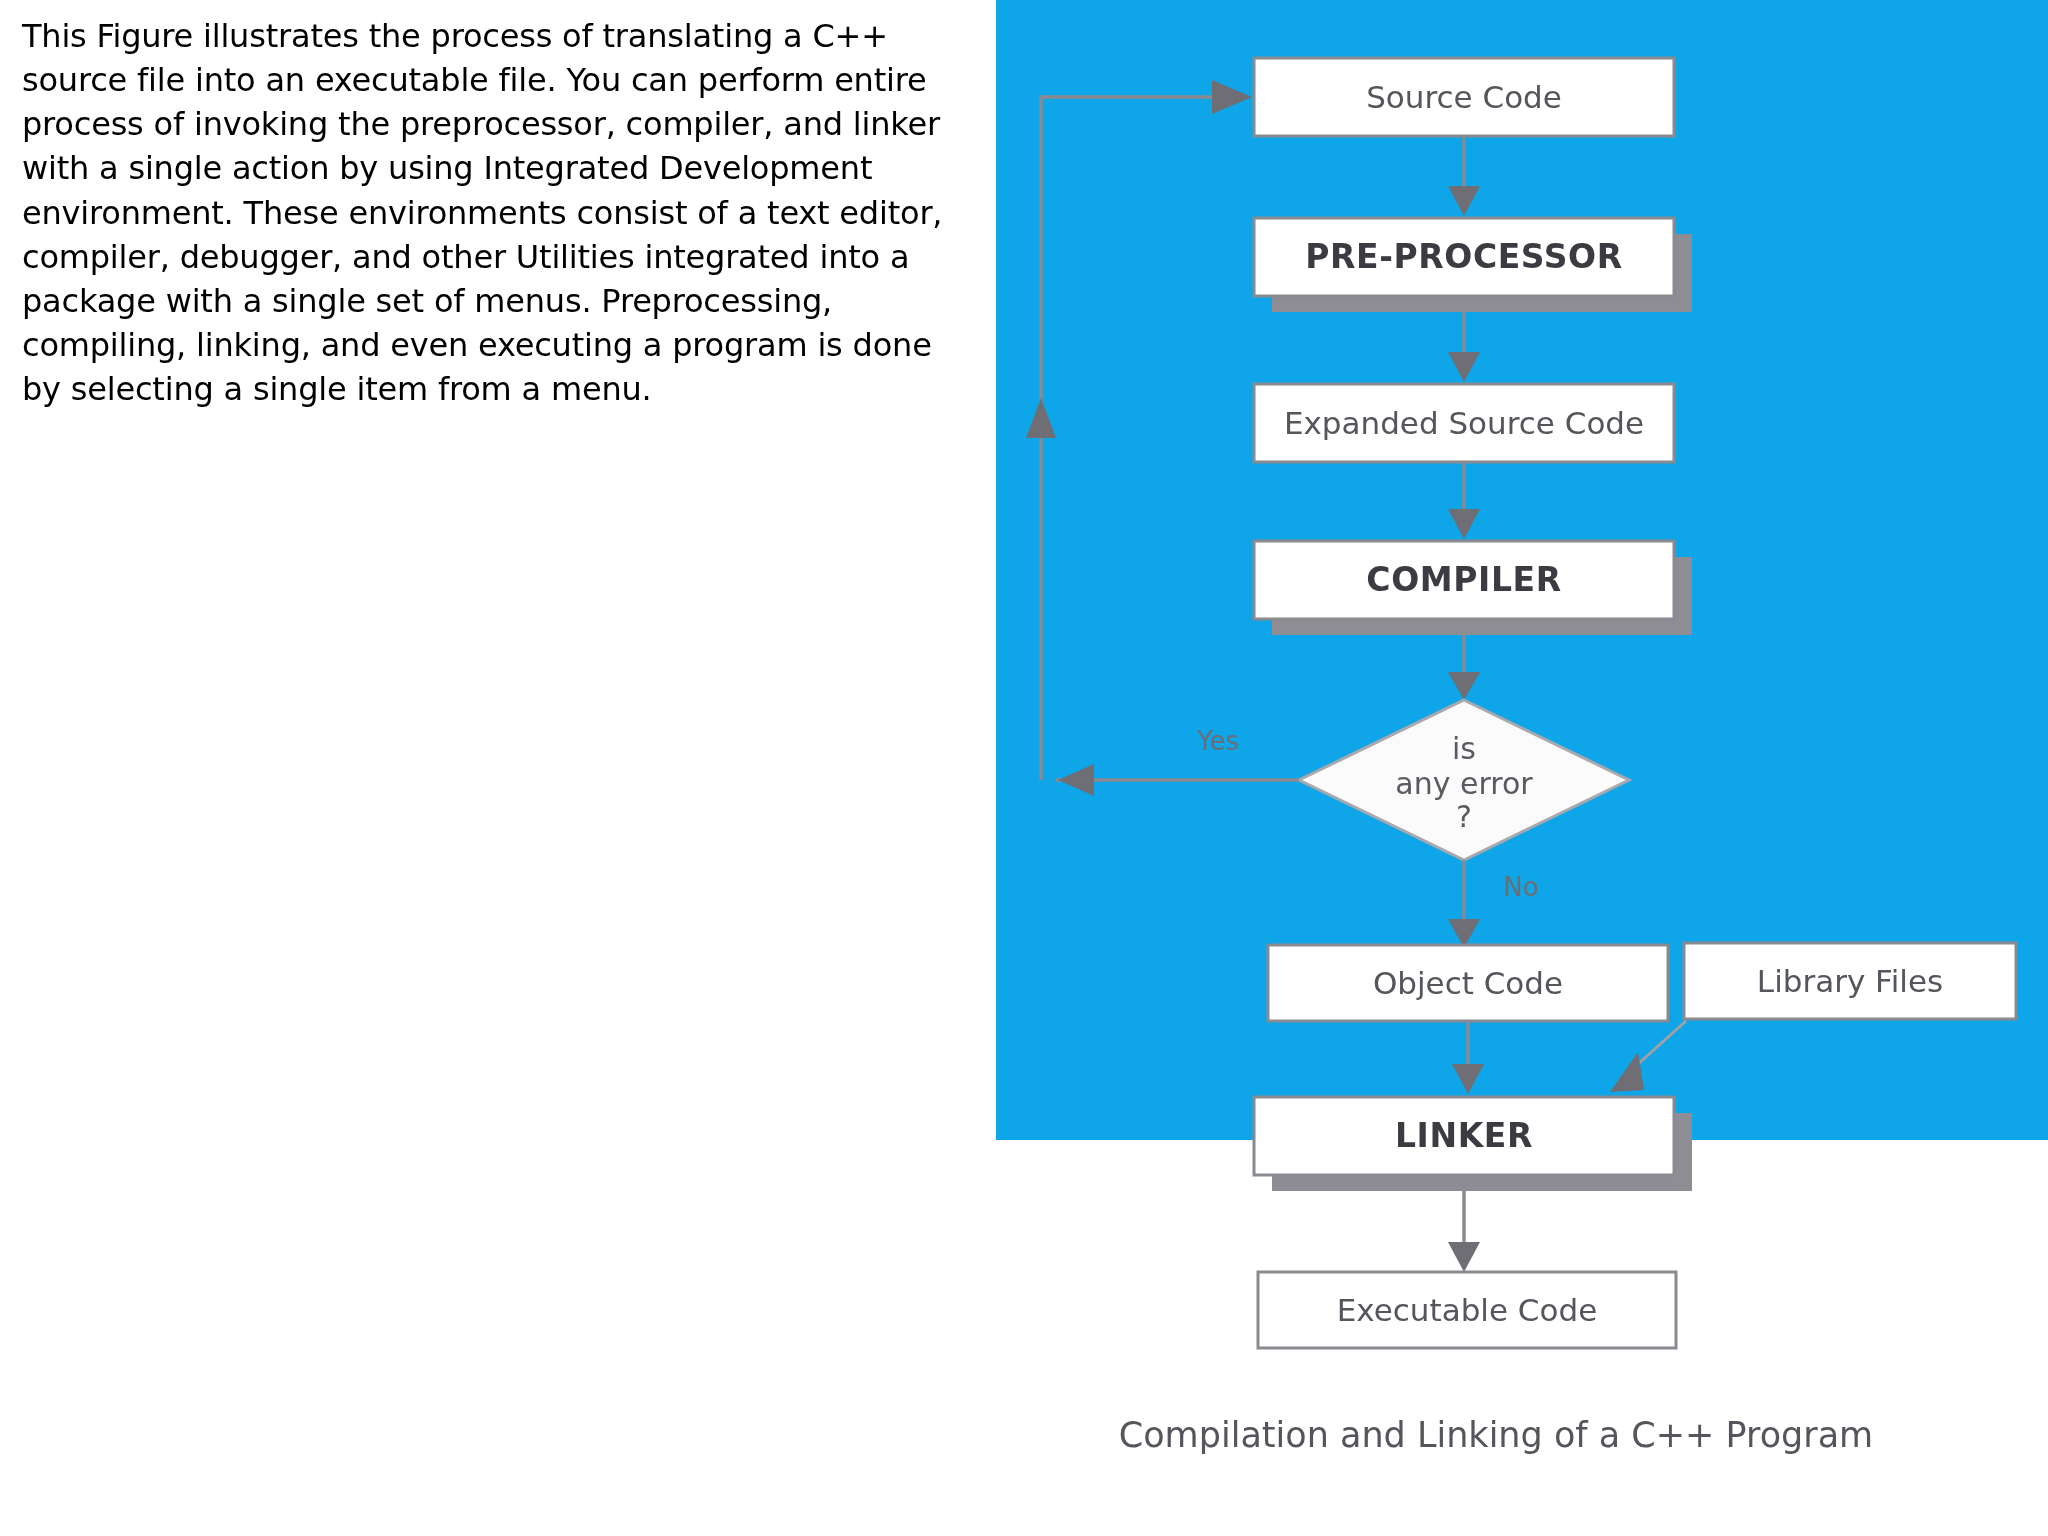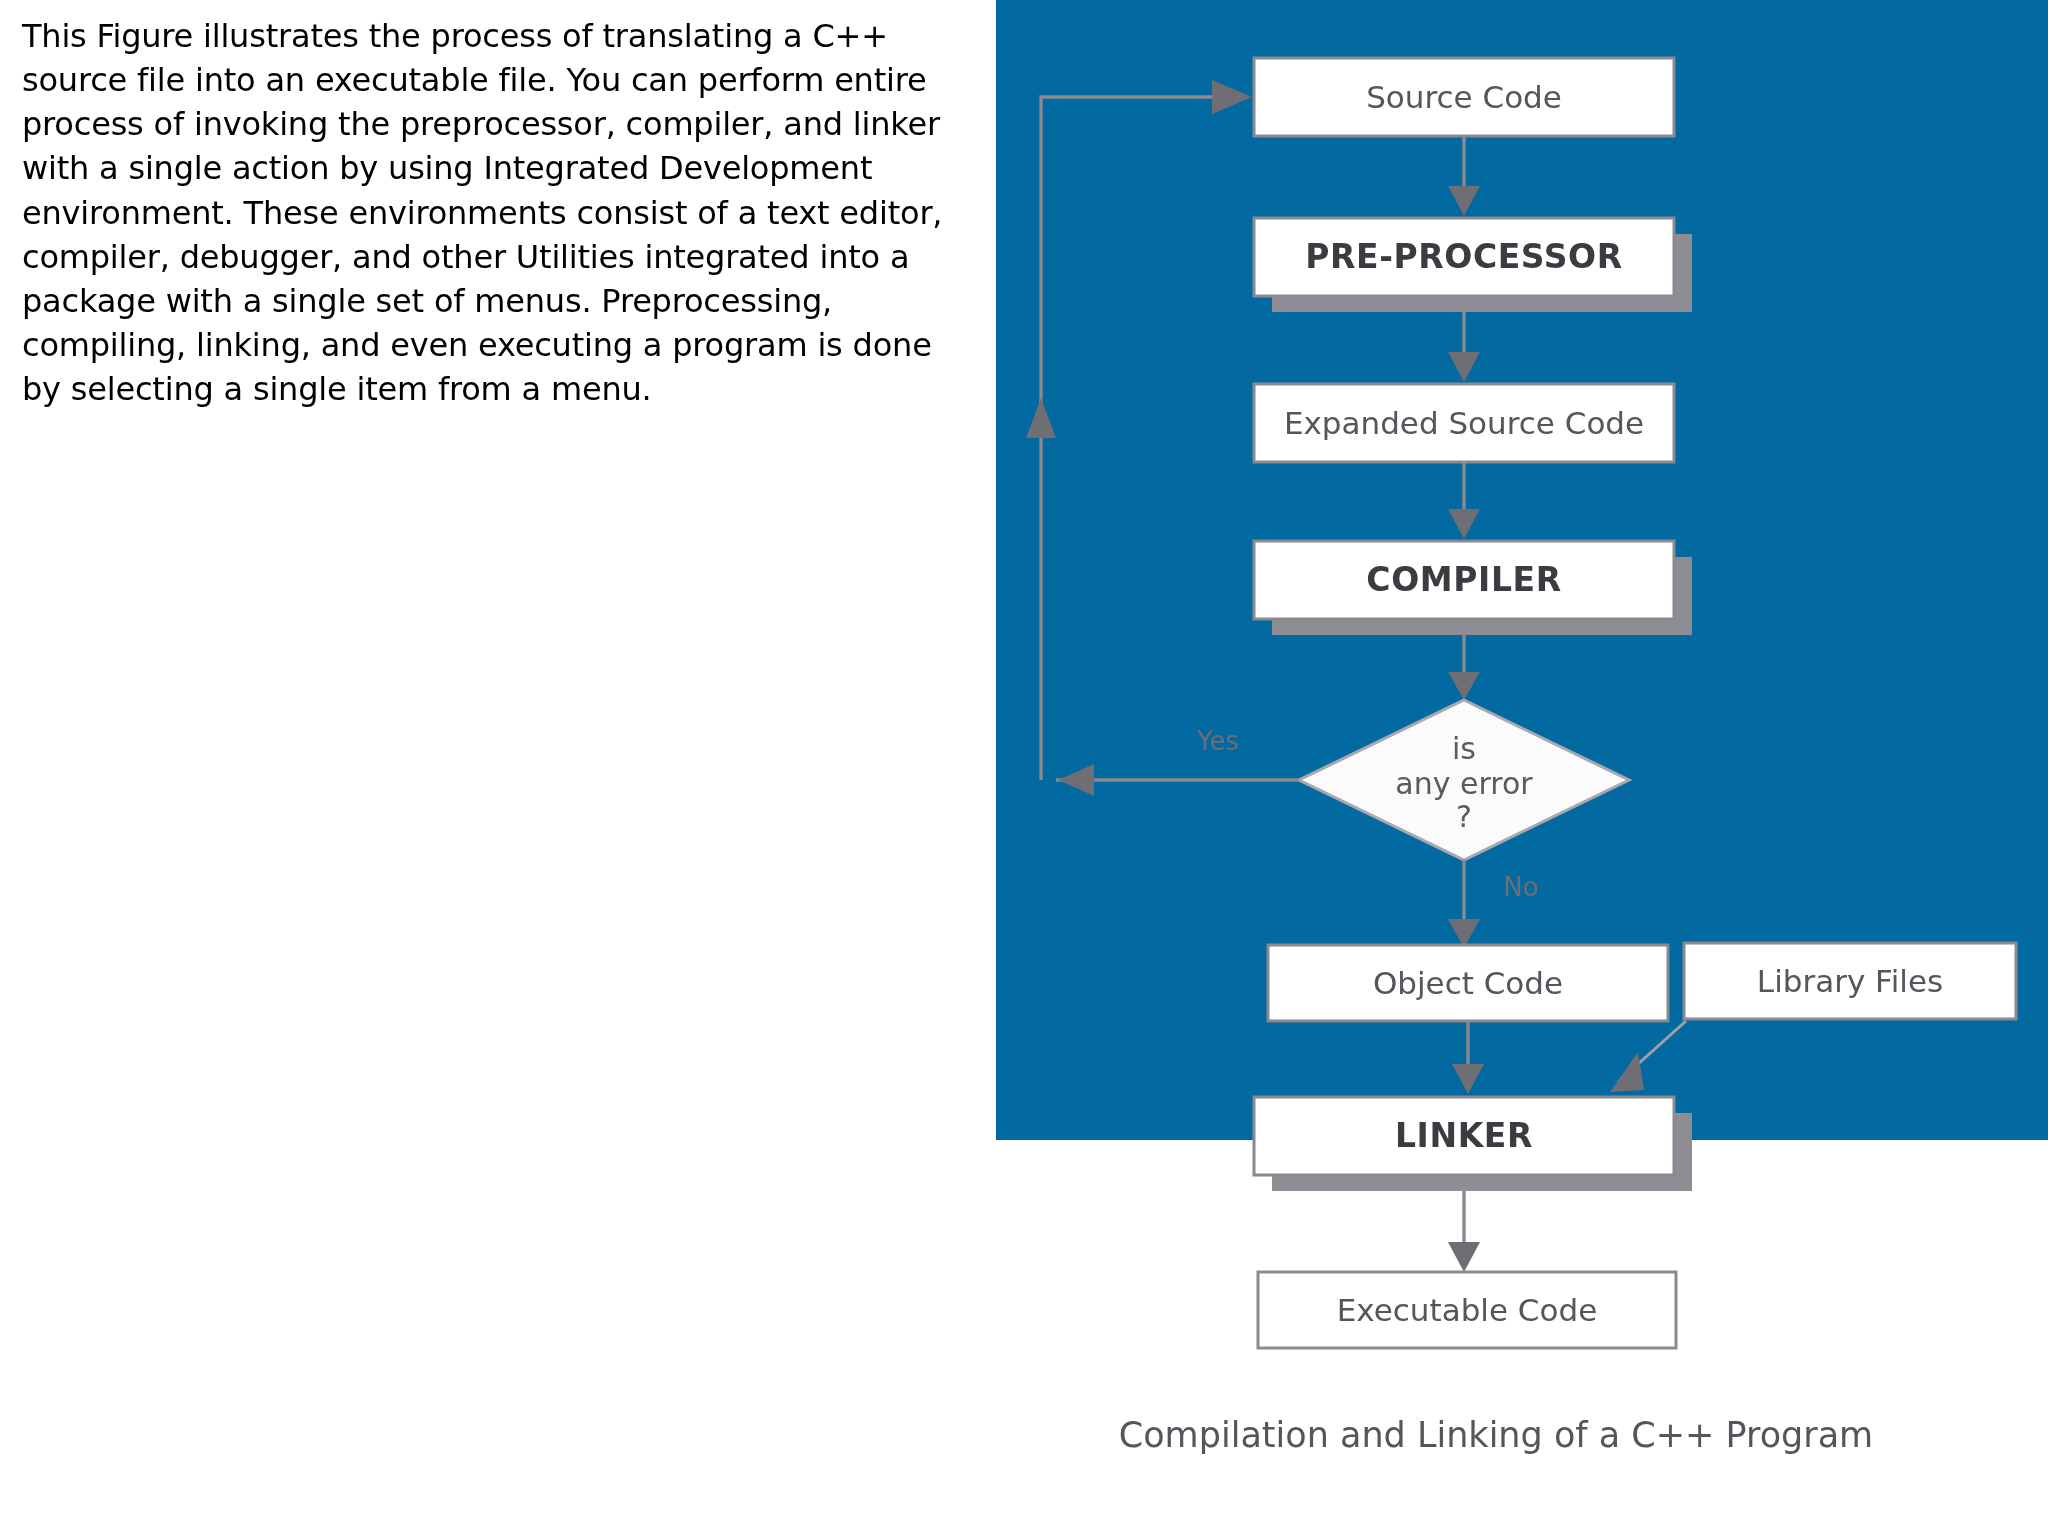--- a/index.html
+++ b/index.html
@@ -51,21 +51,21 @@
     margin: 0;
     white-space: pre-line;
     font-weight: 400;
   }
 
   
   #right-panel {
     position: relative;
     width: 1052px;
     height: 1140px;
-    background: #0369a1;
+    background: #0ea5e9;
   }
   #figure-svg {
     position: absolute;
     left: 0;
     top: 0;
     width: 1052px;
     height: 1536px;
     display: block;
   }
   .fig-node-rect {

